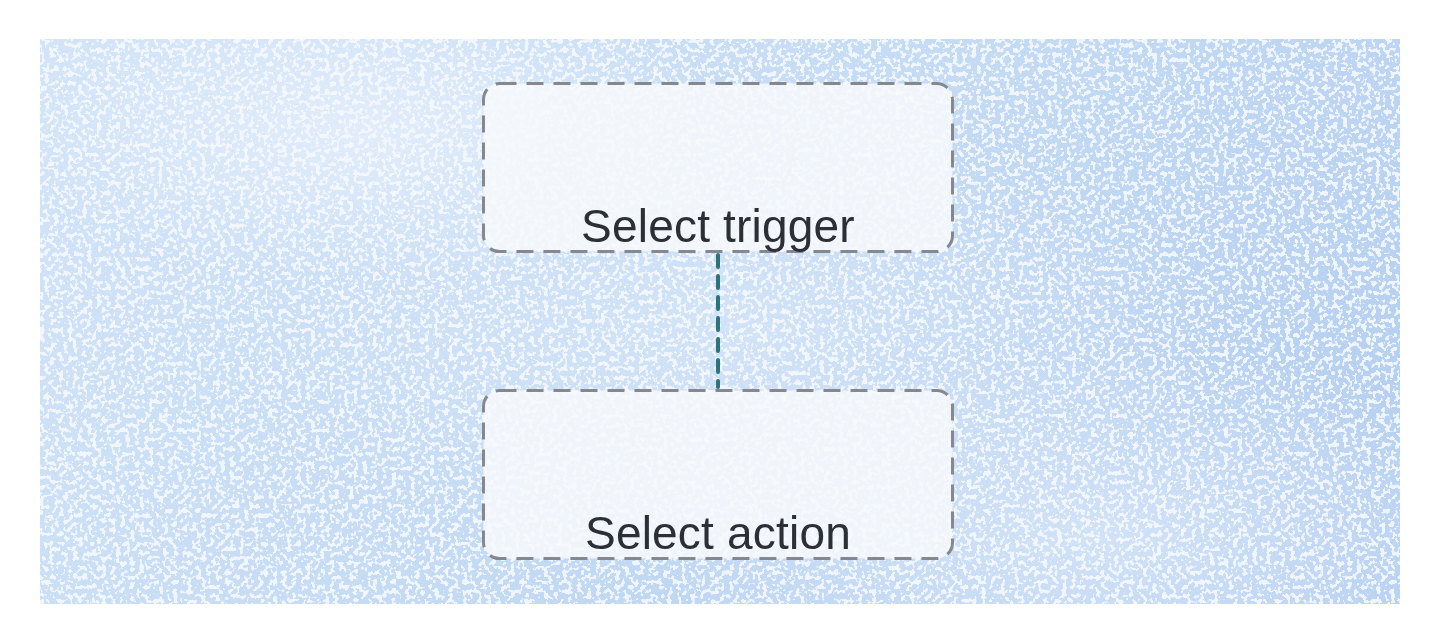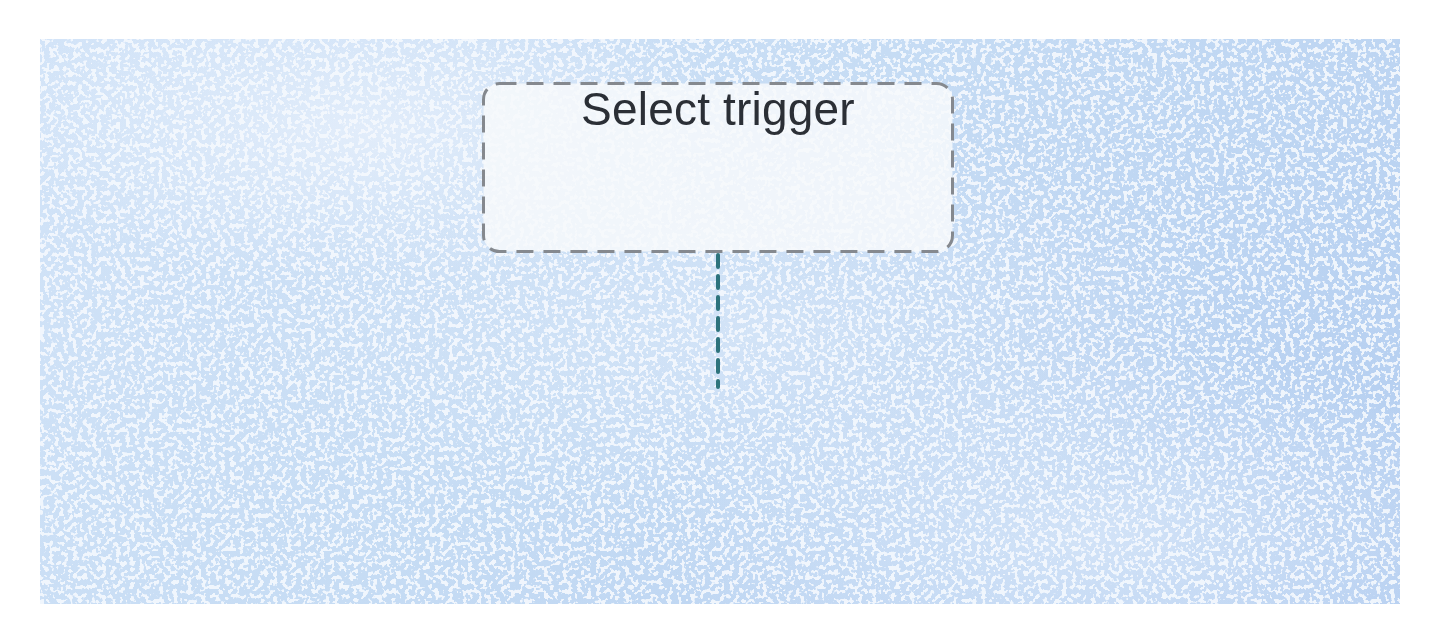--- a/index.html
+++ b/index.html
@@ -44,21 +44,21 @@
     pointer-events: none;
   }
 
   
   .node {
     position: absolute;
     left: 442px;
     width: 472px;
     height: 171px;
     display: flex;
-    align-items: flex-start;
+    align-items: flex-end;
     justify-content: center;
     cursor: pointer;
   }
   .node-trigger { top: 43px; }
   .node-action  { top: 350px; }
 
   .node-box {
     position: absolute;
     left: 0;
     top: 0;
@@ -112,15 +112,21 @@
       <line x1="4" y1="2" x2="4" y2="134" stroke="#2d737c" stroke-width="4" stroke-dasharray="12 9" stroke-linecap="round"></line>
     </svg>
 
     <div class="node node-trigger">
       <svg class="node-box" width="472" height="171" viewBox="0 0 472 171" xmlns="http://www.w3.org/2000/svg">
         <rect x="1.5" y="1.5" width="469" height="168" rx="16" fill="rgba(247,249,252,0.85)" stroke="#85898f" stroke-width="3" stroke-dasharray="17 10"></rect>
       </svg>
       <span class="node-label">Select trigger</span>
     </div>
 
+    <div class="node node-action">
+      <svg class="node-box" width="472" height="171" viewBox="0 0 472 171" xmlns="http://www.w3.org/2000/svg">
+        <rect x="1.5" y="1.5" width="469" height="168" rx="16" fill="rgba(247,249,252,0.85)" stroke="#85898f" stroke-width="3" stroke-dasharray="17 10"></rect>
+      </svg>
+      <span class="node-label">Select action</span>
+    </div>
 
   </div>
 </div>
 
 </body></html>

